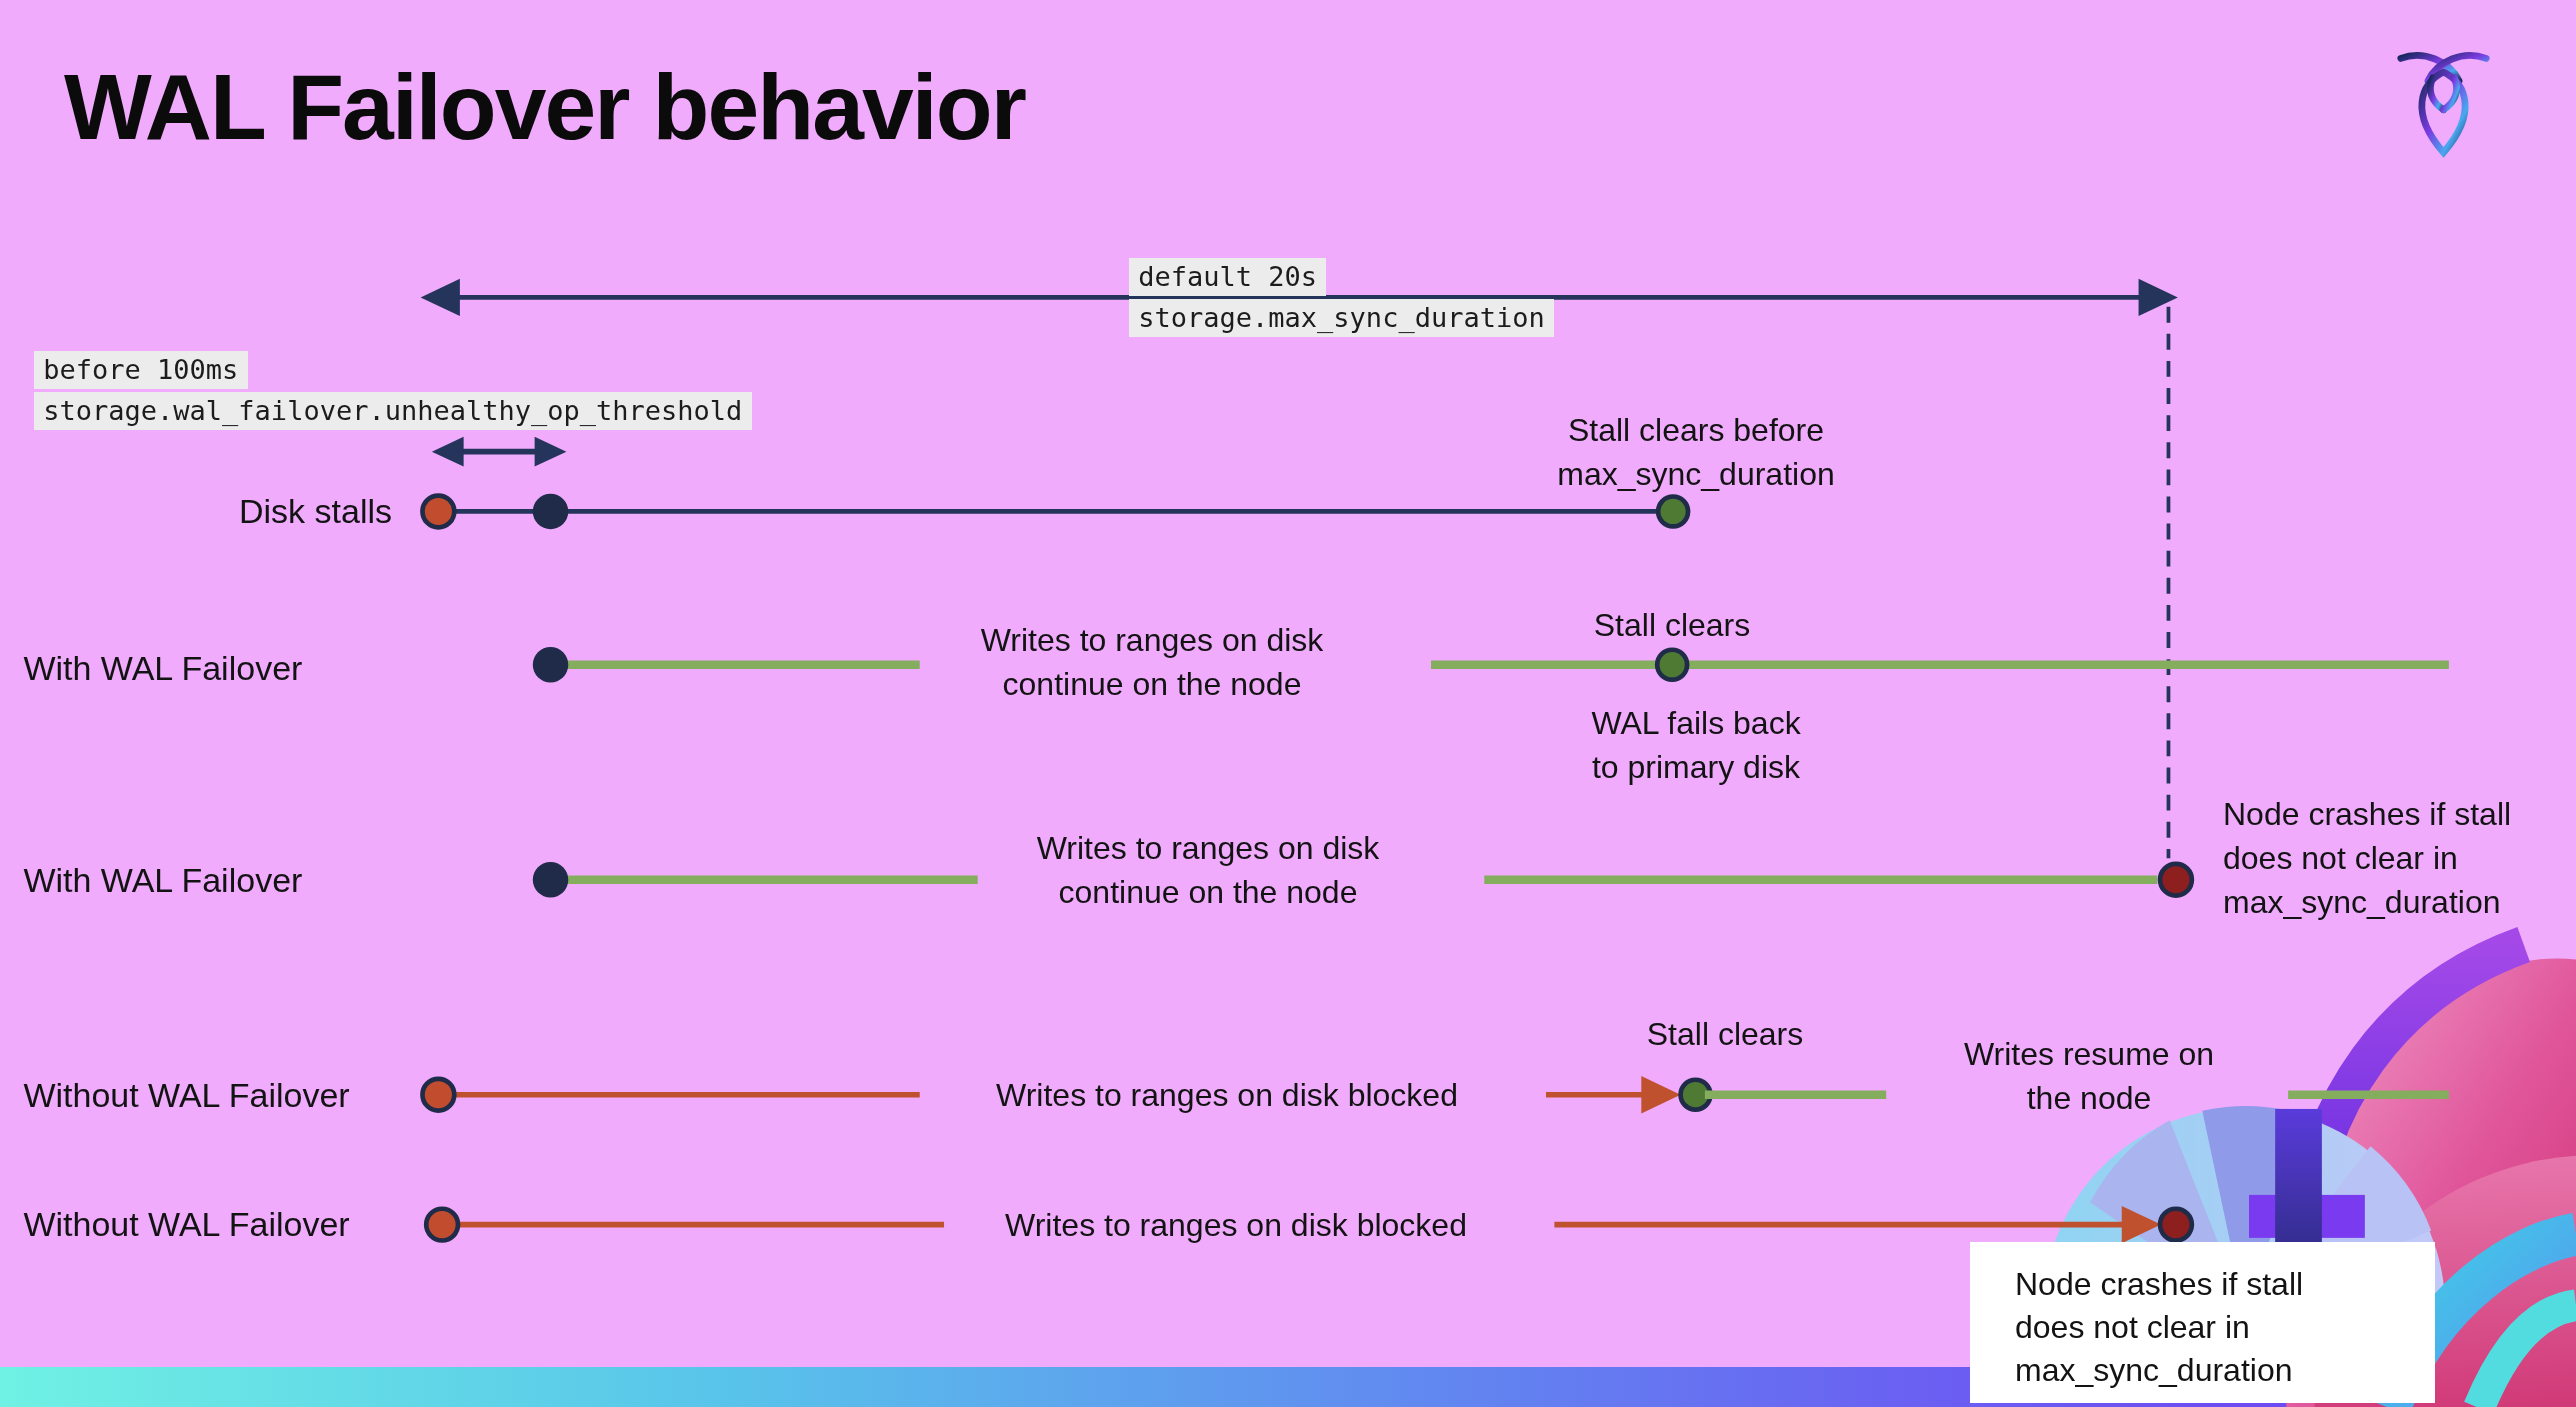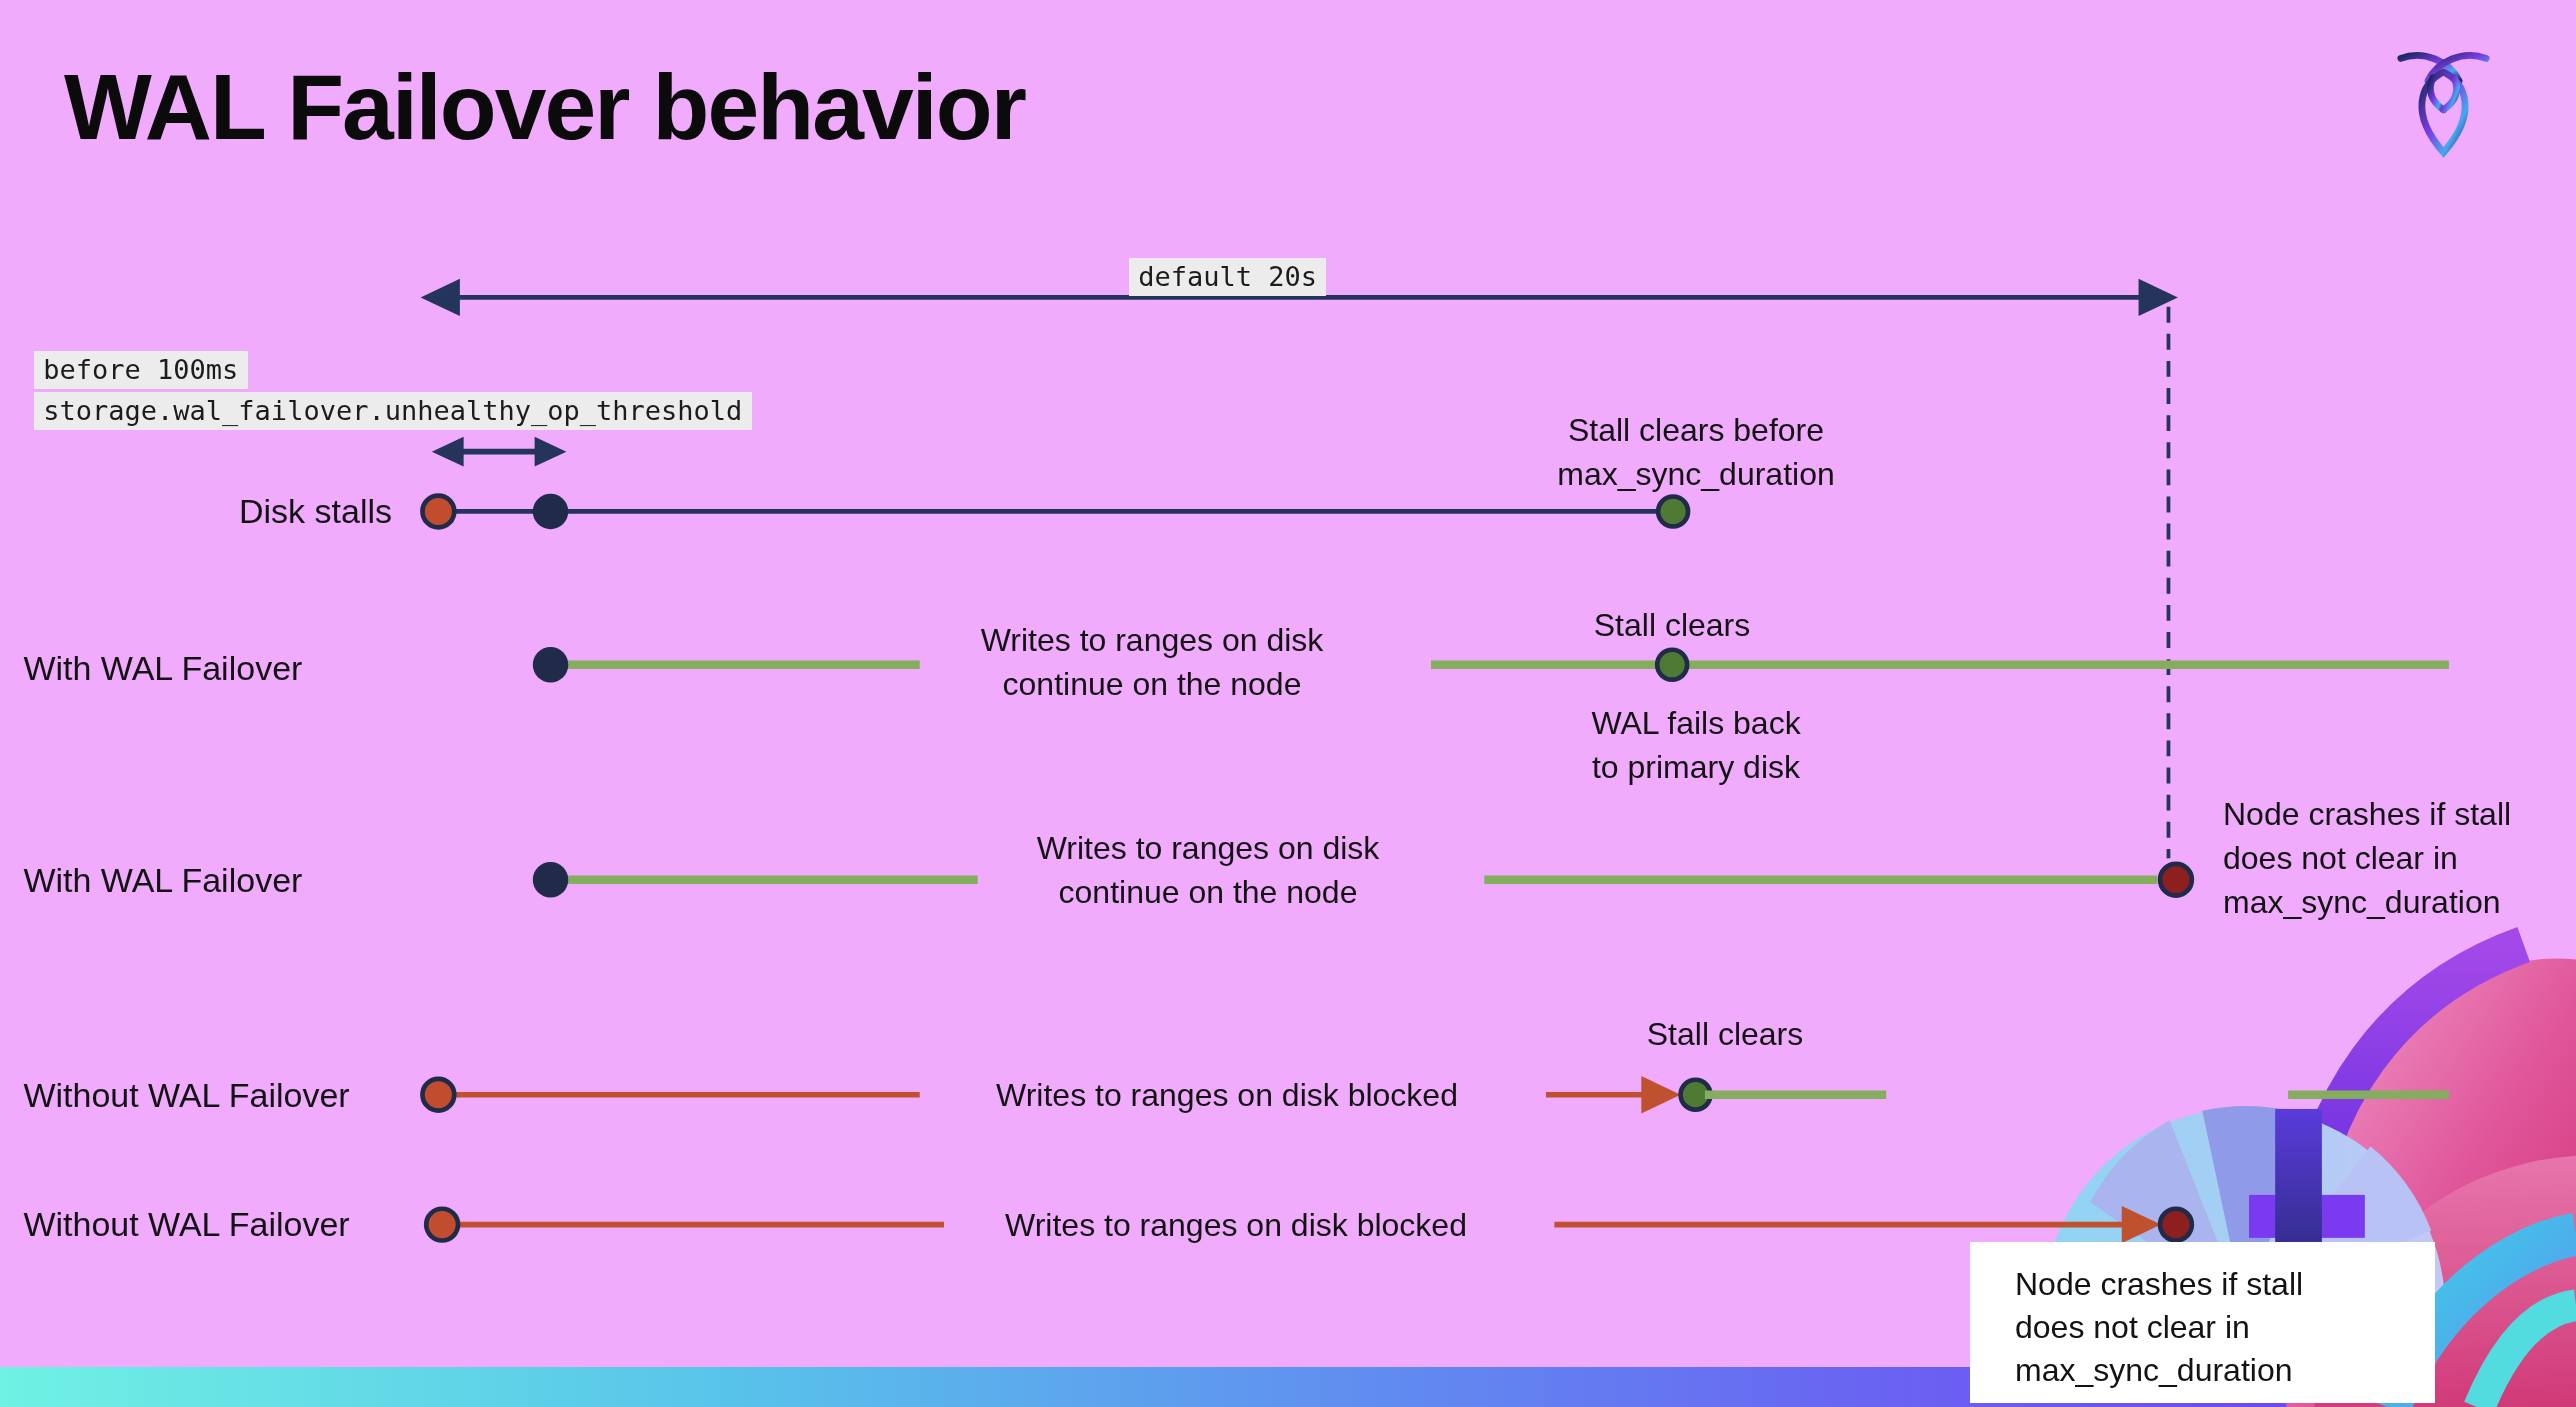--- a/index.html
+++ b/index.html
@@ -152,20 +152,21 @@
     <line x1="2448" y1="1171" x2="2620" y2="1171" stroke="#84ae5e" stroke-width="9"></line>
 
     <line x1="482" y1="1310" x2="1010" y2="1310" stroke="#c0512e" stroke-width="6"></line>
     <line x1="1663" y1="1310" x2="2278" y2="1310" stroke="#c0512e" stroke-width="6"></line>
     <polygon points="2312,1310 2270,1290 2270,1330" fill="#c0512e"></polygon>
     <circle cx="473" cy="1310" r="17" fill="#c14d2e" stroke="#1f2b49" stroke-width="5"></circle>
     <circle cx="2328" cy="1310" r="17" fill="#8e1f1f" stroke="#1f2b49" stroke-width="5"></circle>
   </svg>
 
   <div class="code-chip" style="left:1129px;top:258px;text-align:right;">default 20s</div>
+  <div class="code-chip" style="left:1129px;top:299px;">storage.max_sync_duration</div>
   <div class="code-chip" style="left:34px;top:351px;">before 100ms</div>
   <div class="code-chip" style="left:34px;top:392px;">storage.wal_failover.unhealthy_op_threshold</div>
 
   <div class="row-label right" style="left:224px;top:511px;width:168px;text-align:right;">Disk stalls</div>
   <div class="row-label" style="left:23.4px;top:668px;">With WAL Failover</div>
   <div class="row-label" style="left:23.4px;top:880px;">With WAL Failover</div>
   <div class="row-label" style="left:23.4px;top:1095px;">Without WAL Failover</div>
   <div class="row-label" style="left:23.4px;top:1224px;">Without WAL Failover</div>
 
   <div class="note" style="left:1696px;top:408px;">Stall clears before
@@ -178,20 +179,22 @@
 to primary disk</div>
 
   <div class="note" style="left:1208px;top:826px;">Writes to ranges on disk
 continue on the node</div>
   <div class="note left" style="left:2223px;top:792px;width:348px;">Node crashes if stall
 does not clear in
 max_sync_duration</div>
 
   <div class="note" style="left:1227px;top:1073px;">Writes to ranges on disk  blocked</div>
   <div class="note" style="left:1725px;top:1012px;">Stall clears</div>
+  <div class="note" style="left:2089px;top:1032px;">Writes resume on
+the node</div>
 
   <div class="note" style="left:1236px;top:1203px;">Writes to ranges on disk  blocked</div>
 
   <div class="crash-box">
     <div class="inner">Node crashes if stall
 does not clear in
 max_sync_duration</div>
   </div>
 
 </div>

